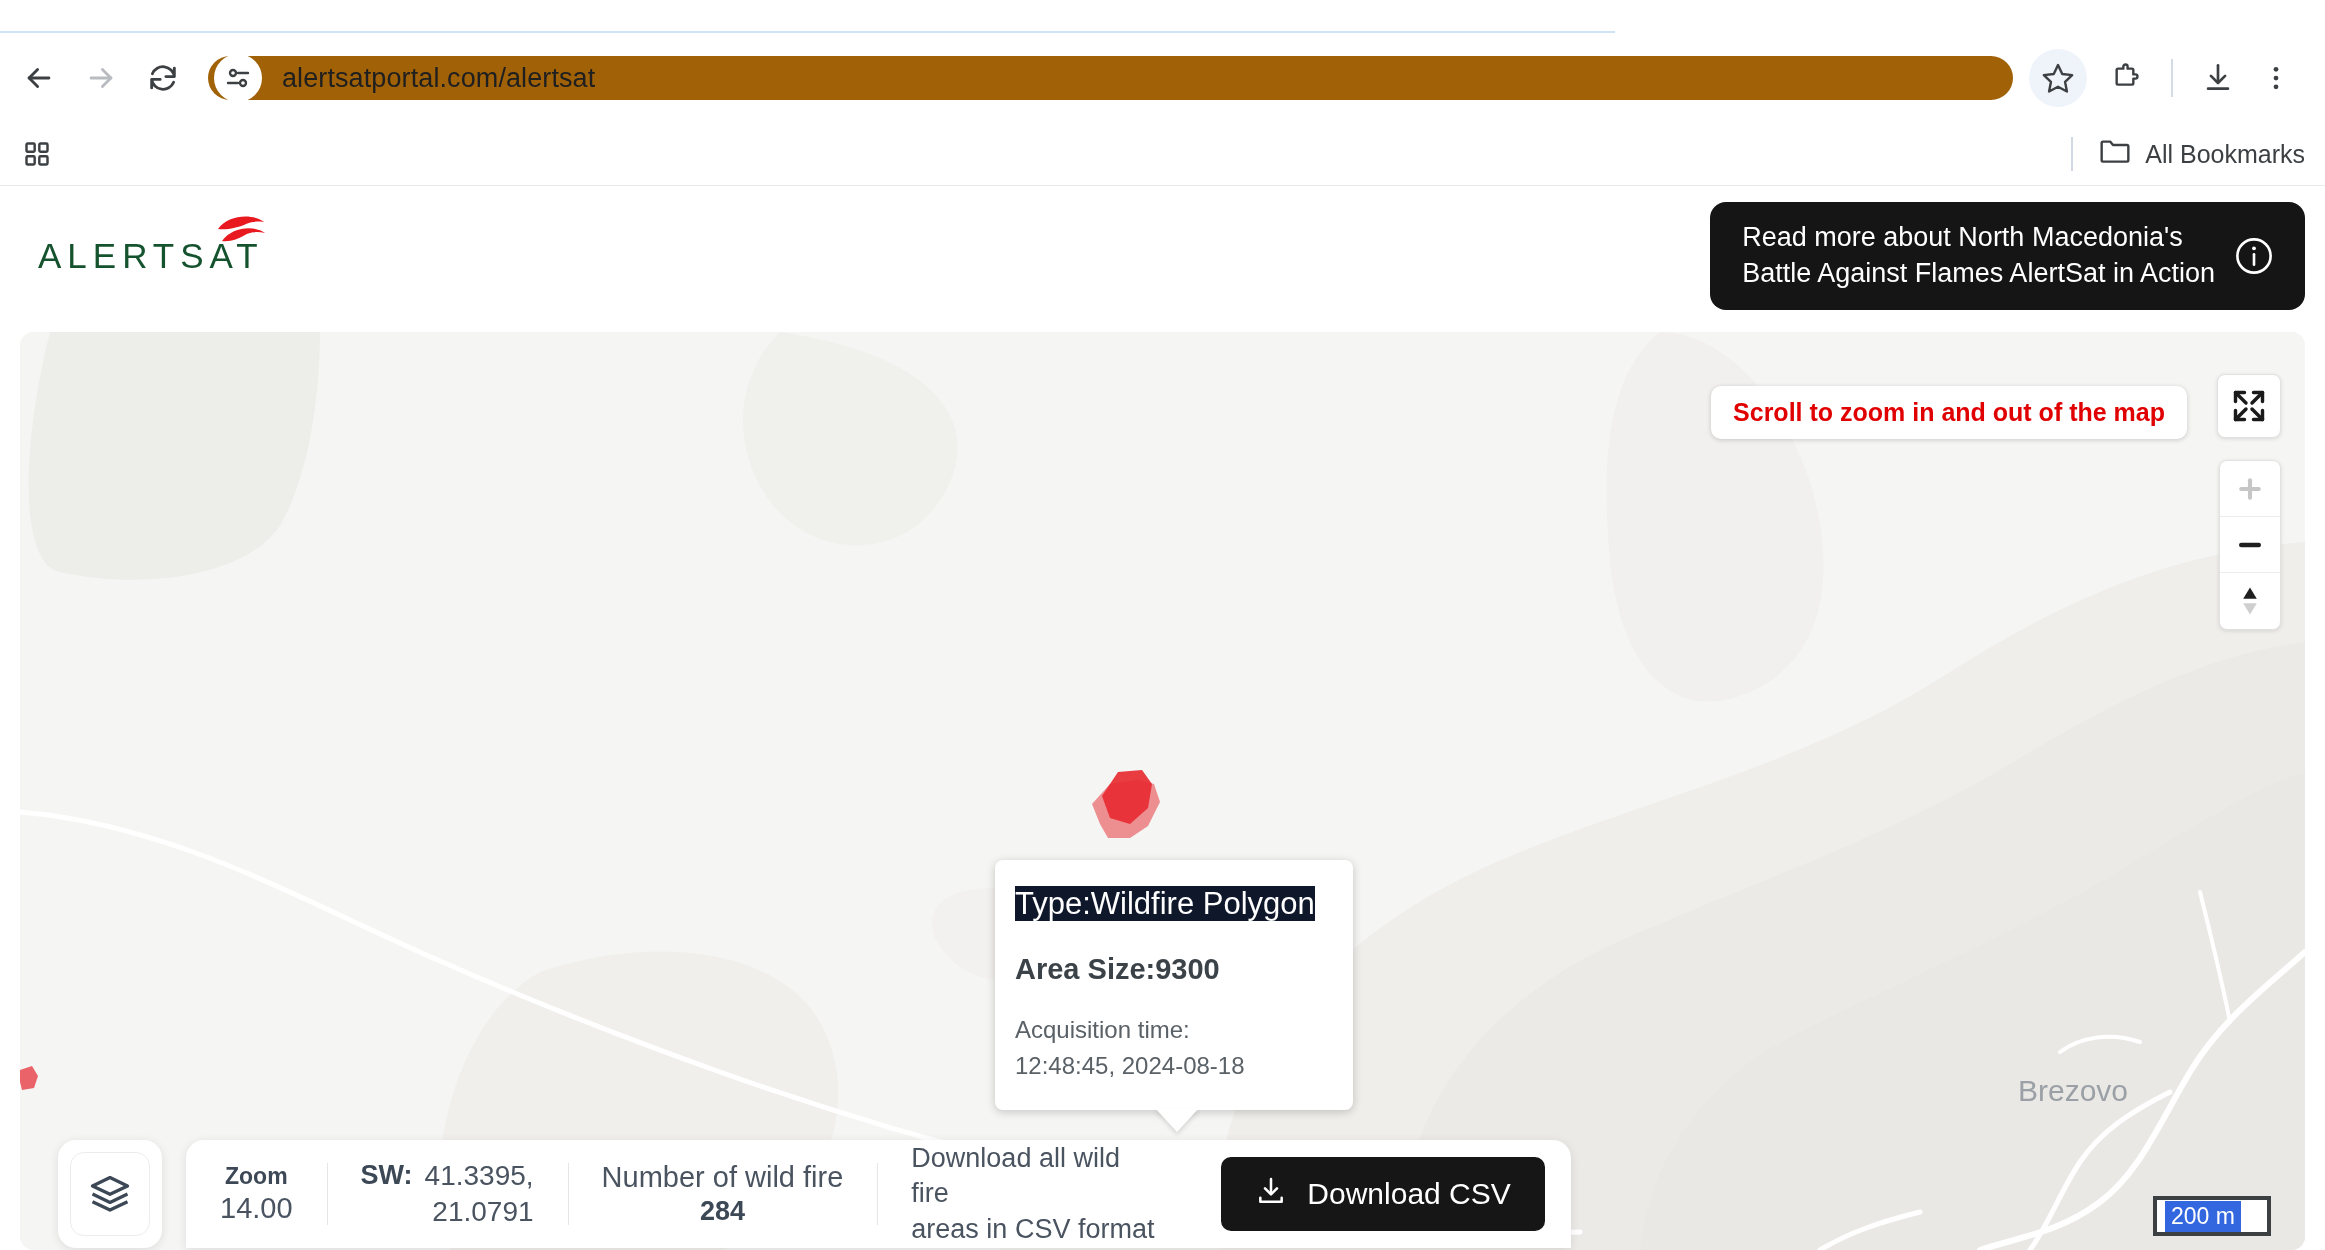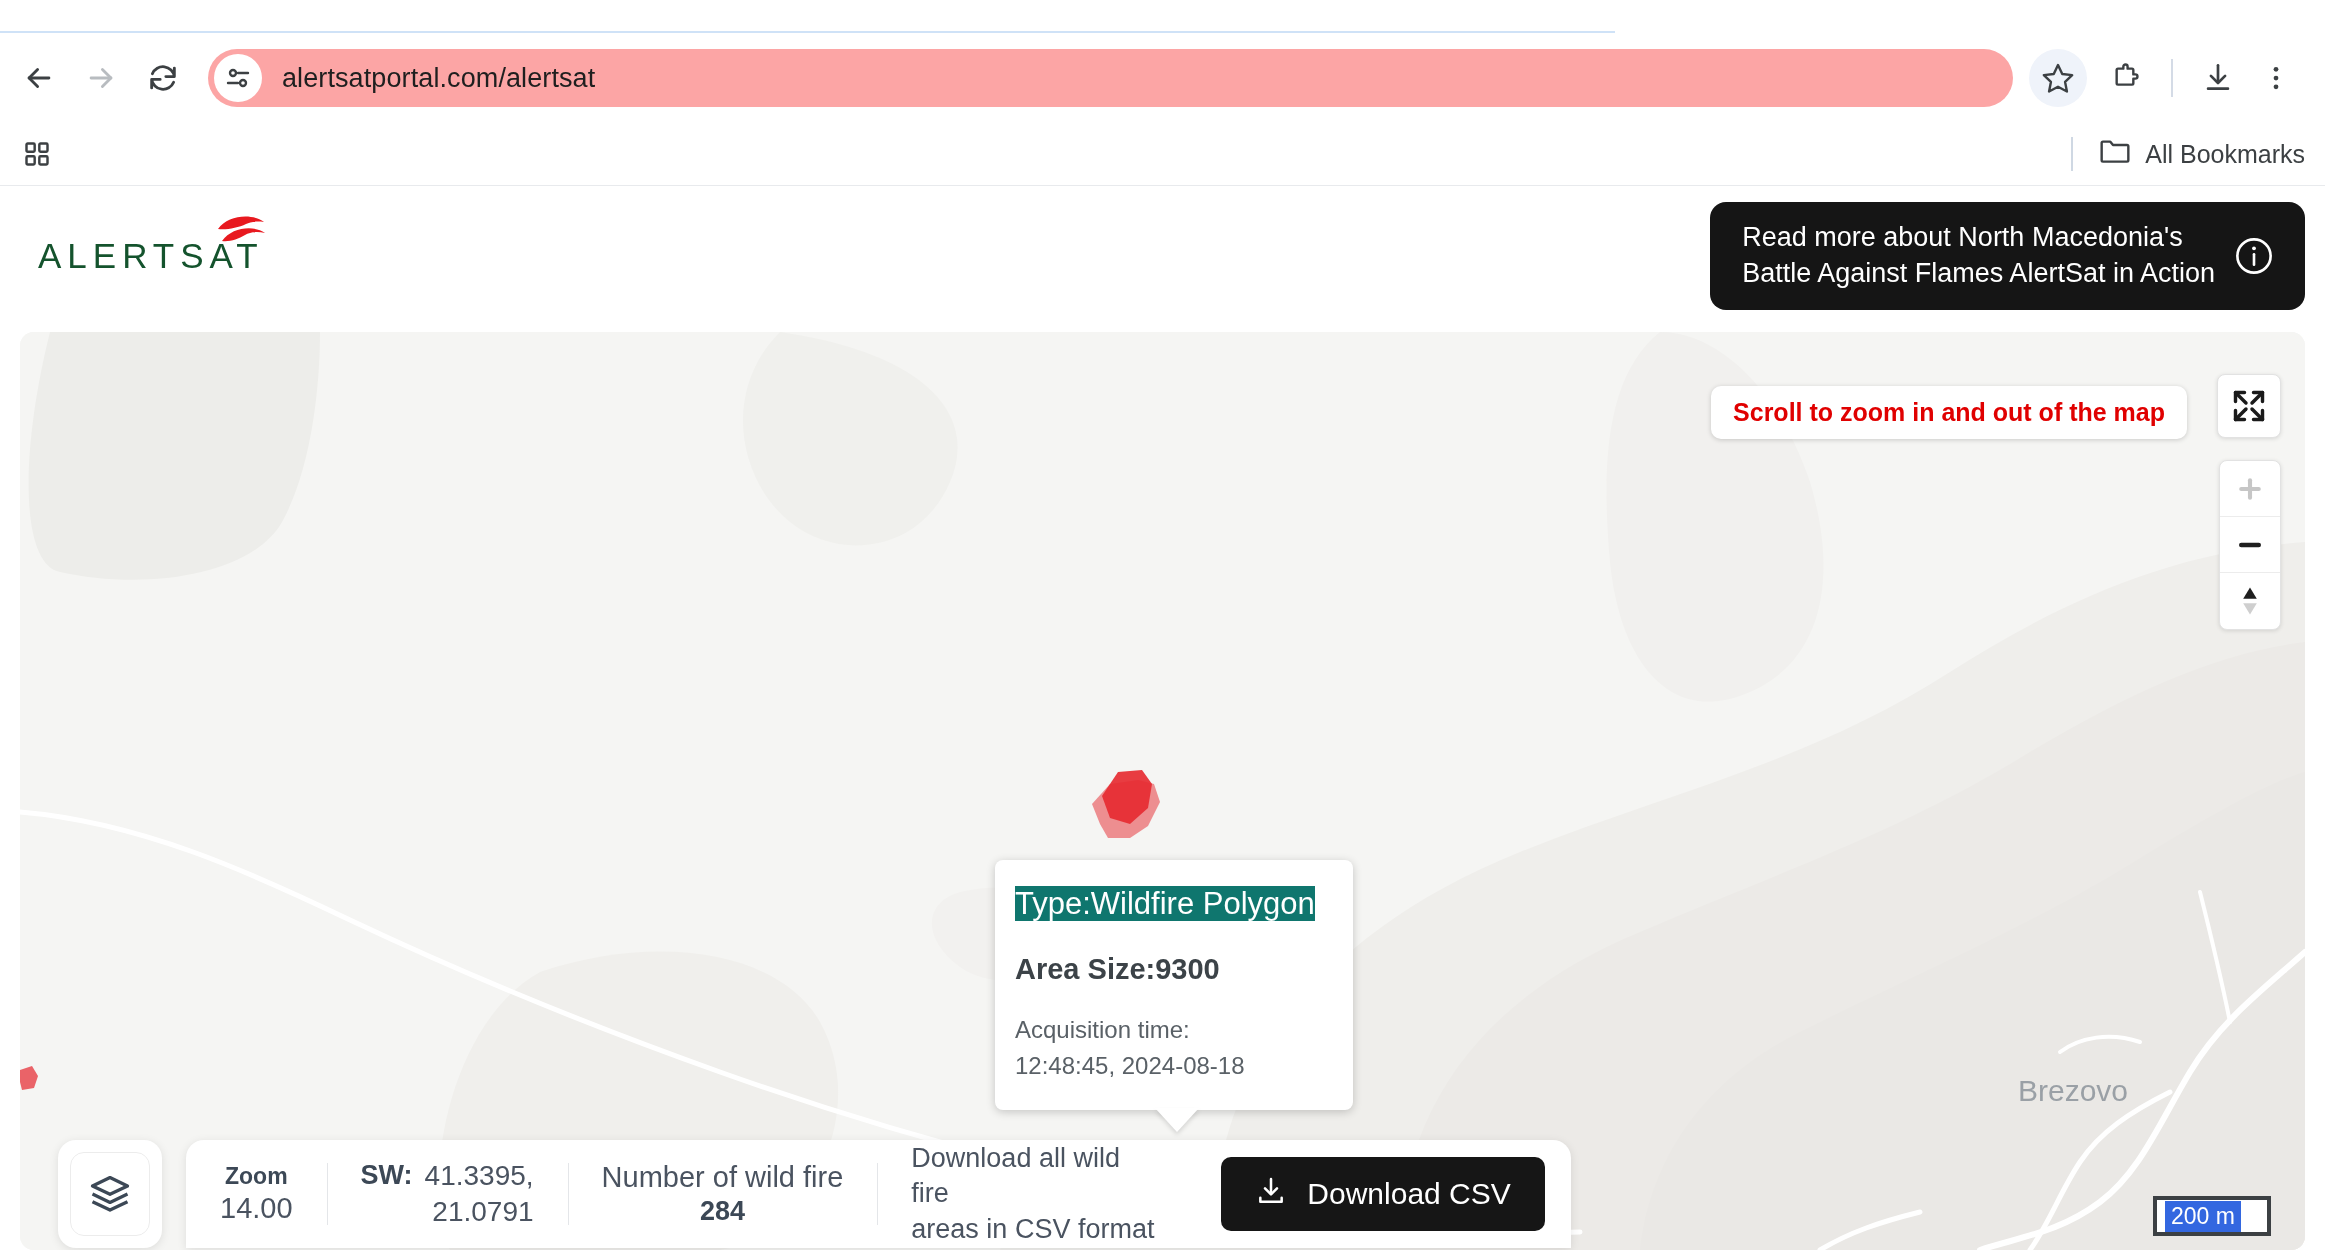--- a/index.html
+++ b/index.html
@@ -34,22 +34,22 @@
   .nav-btn {
     width: 62px; height: 62px;
     display: flex; align-items: center; justify-content: center;
     border-radius: 50%;
     flex: 0 0 auto;
   }
   .nav-btn svg { display:block; }
 
   .omnibox {
     flex: 1 1 auto;
-    height: 58px;
-    background: #fca5a5;
+    height: 44px;
+    background: #a16207;
     border-radius: 29px;
     display: flex; align-items: center;
     margin-left: 14px; margin-right: 16px;
     padding-left: 6px;
     min-width: 0;
   }
   .site-icon {
     width: 48px; height: 48px;
     background: #ffffff;
     border-radius: 50%;
@@ -207,21 +207,21 @@
     width: 358px;
     background: #ffffff;
     border-radius: 8px;
     padding: 22px 20px 30px 20px;
     box-shadow: 0 2px 10px rgba(0,0,0,0.20);
   }
   .popup-title {
     font-size: 31px;
     font-weight: 500;
     color: #ffffff;
-    background: #0f766e;
+    background: #0f172a;
     display: inline;
     line-height: 1.45;
   }
   .popup-area {
     margin-top: 26px;
     font-size: 29px;
     font-weight: 700;
     color: #3c4348;
   }
   .popup-acq-label {

